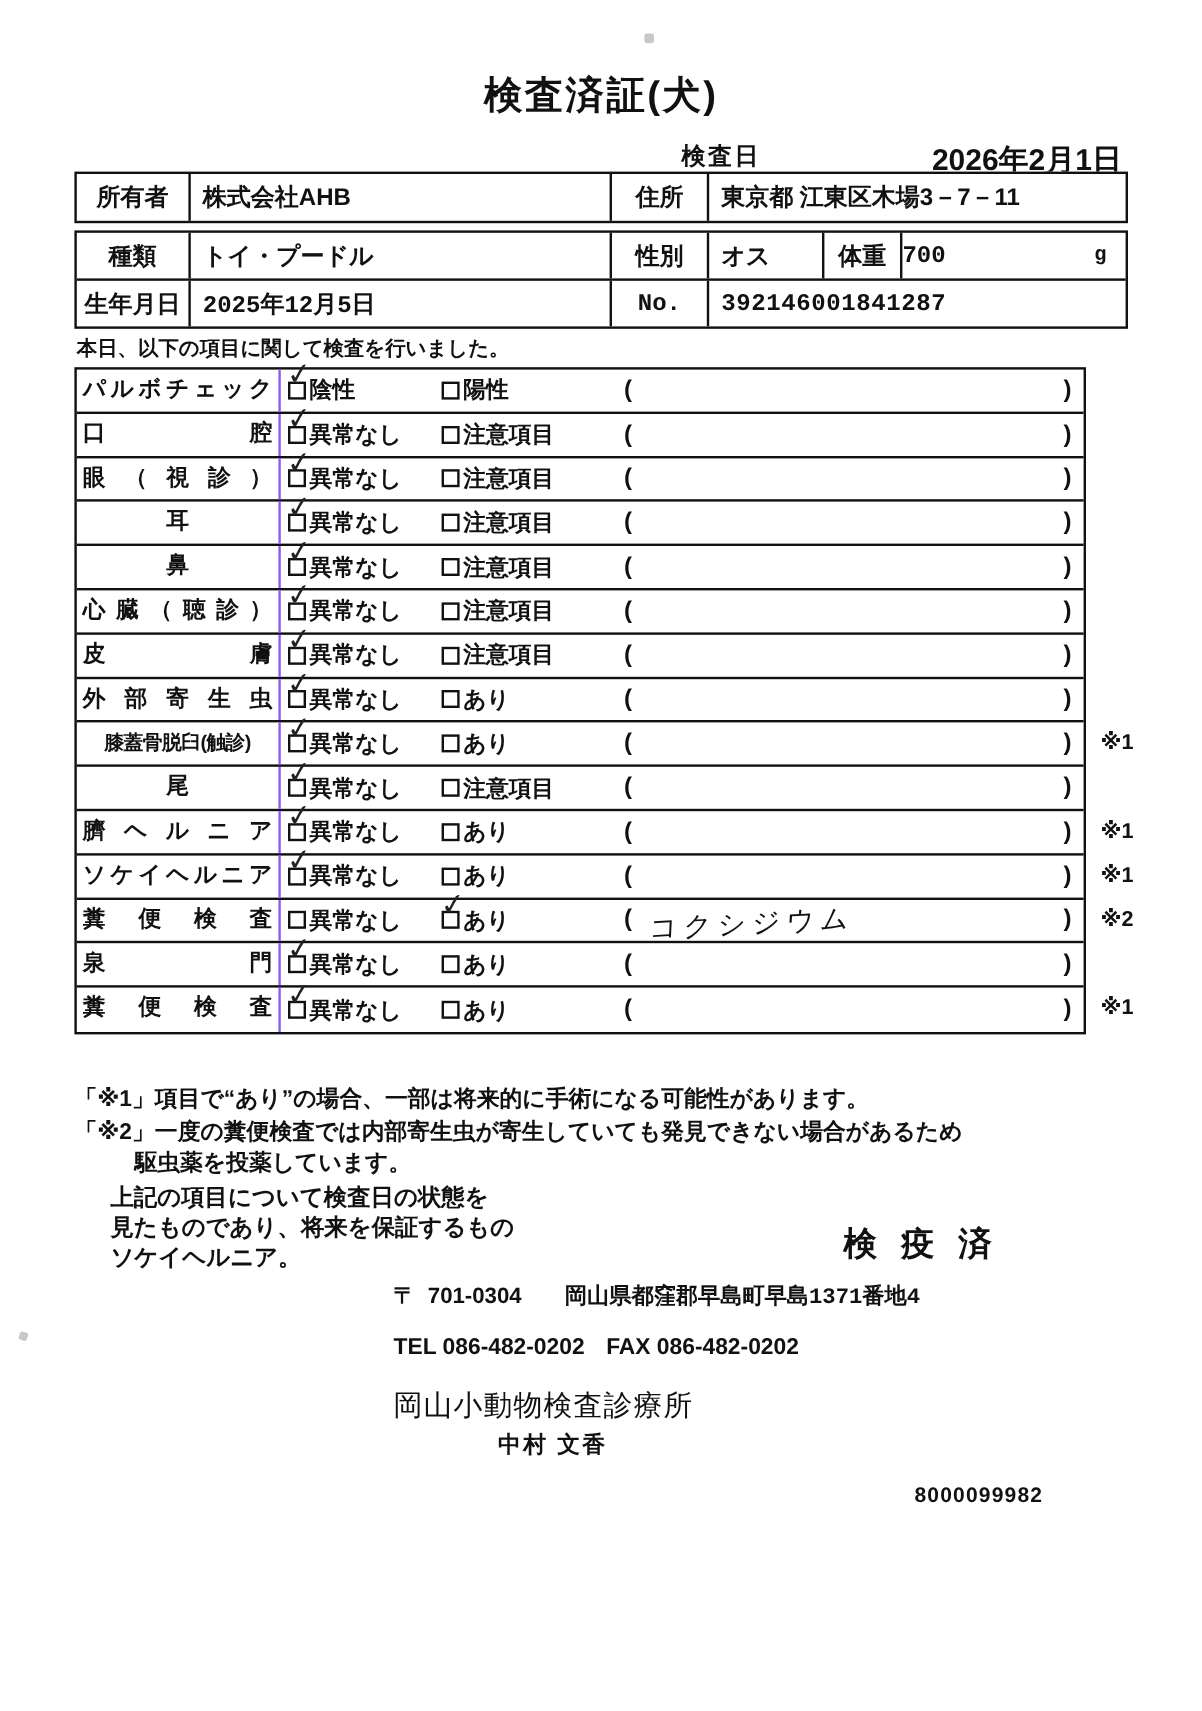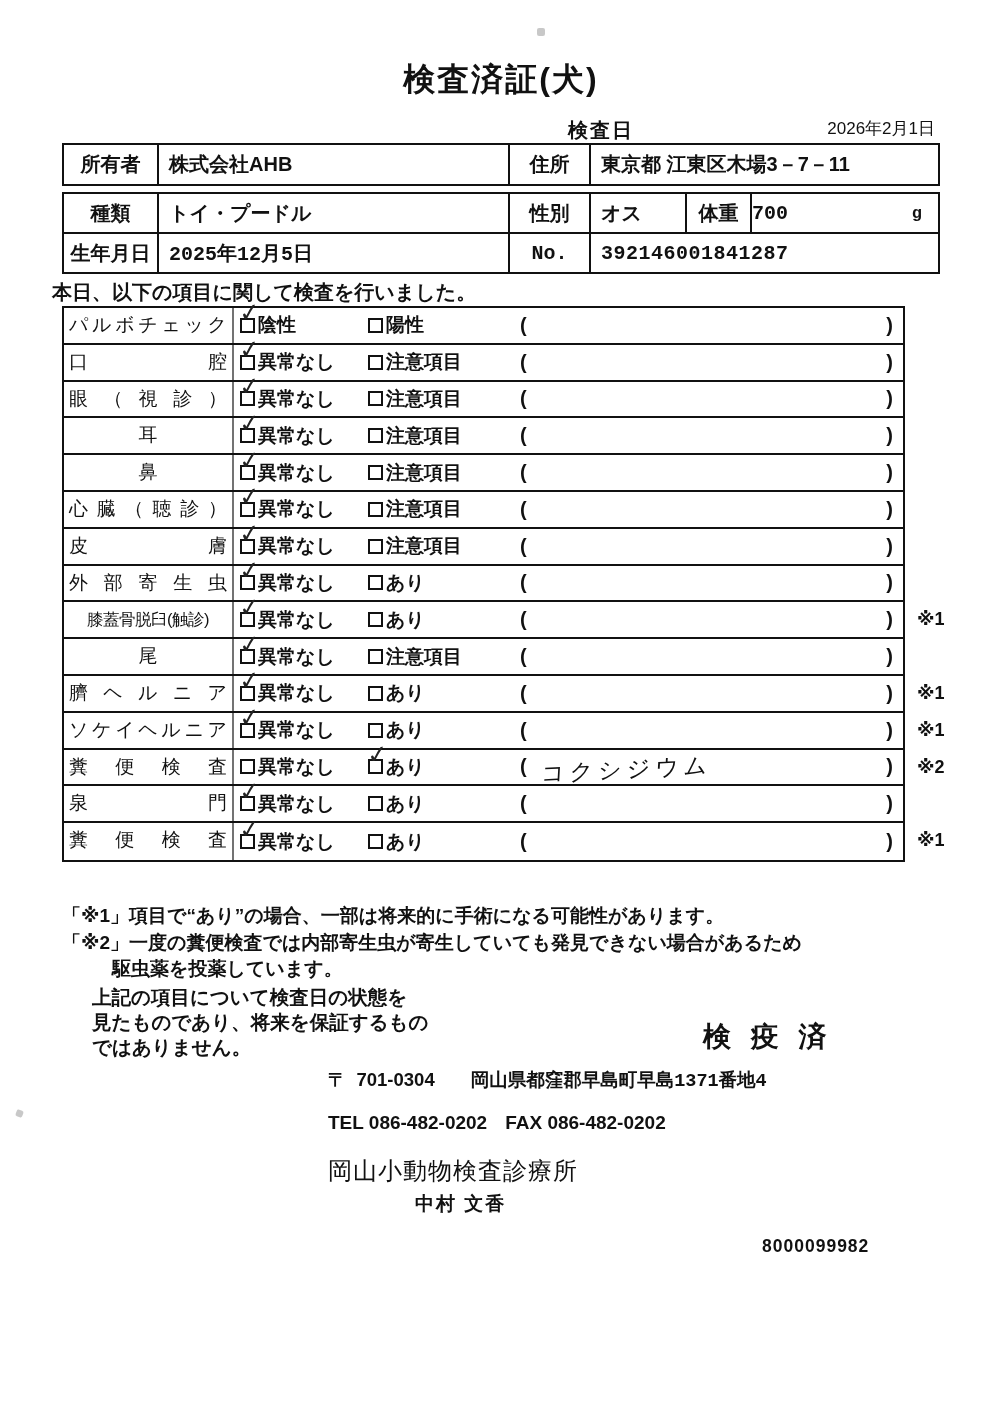--- a/index.html
+++ b/index.html
@@ -3,44 +3,44 @@
 <meta charset="utf-8">
 <style>
   * { margin:0; padding:0; box-sizing:border-box; }
   body { background:#ffffff; font-family:"Liberation Sans","DejaVu Sans",sans-serif; color:#111; }
   .page { position:relative; width:1002px; height:1334px; background:#fff; overflow:hidden; }
   .abs { position:absolute; }
 
   
   .title { left:0; right:0; top:58px; text-align:center; font-size:32px; font-weight:700; letter-spacing:2px; }
   .exam-date-label { left:568px; top:117px; font-size:20px; font-weight:600; letter-spacing:2px; }
-  .exam-date-value { top:117px; right:67px; font-size:17px; font-weight:400;text-align:right; }
+  .exam-date-value { top:117px; right:67px; font-size:25px; font-weight:700;text-align:right; }
 
   
   .itable { border:2.5px solid #111; background:#fff; }
   .t1 { left:62px; top:143px; width:878px; height:43px; display:grid; grid-template-columns:95px 351px 81px 1fr; }
   .t2 { left:62px; top:192px; width:878px; height:82px; display:flex; flex-direction:column; }
   .t2r { flex:1; display:grid;font-family:Liberation Mono, monospace; }
   .t2r1 { grid-template-columns:95px 351px 81px 96px 65px 1fr; border-bottom:2.5px solid #111; }
   .t2r2 { grid-template-columns:95px 351px 81px 1fr; }
   .cell { display:flex; align-items:center; font-size:20px; font-weight:600; overflow:hidden; }
   .cell.rb { border-right:2.5px solid #111; }
   .lab { justify-content:center; }
   .val { padding-left:10px; }
   .wt-val { justify-content:space-between; padding-right:16px; }
   .wt-unit { font-size:17px; margin-left:16px; }
   .num { letter-spacing:0.5px; }
 
-  .intro { left:52px; top:279px; font-size:20px; font-weight:600; }
+  .intro { left:64px; top:279px; font-size:17px; font-weight:600; }
 
   
   .check-table { left:62px; top:306px; width:843px; border:2.5px solid #111; }
   .crow { position:relative; display:flex; height:36.8px; border-bottom:2.5px solid #111; }
   .crow:last-child { border-bottom:none; }
-  .clabel { width:170px; border-right:2px solid #737373; padding:0 5px; font-size:19px; font-weight:400;
+  .clabel { width:170px; border-right:2px solid #8b5cf6; padding:0 5px; font-size:19px; font-weight:700;
             line-height:34px; text-align:justify; text-align-last:justify; white-space:nowrap; overflow:hidden; }
   .clabel[data-align="center"] { text-align:center; text-align-last:center; }
   .clabel[data-align="tight"] { text-align:center; text-align-last:center; font-size:16.5px; letter-spacing:-0.5px; padding:0 2px; }
   .copts { flex:1; display:flex; align-items:center; padding-left:6px; }
   .opt { position:relative; display:flex; align-items:center; }
   .opt1 { width:128px; }
   .opt2 { width:152px; }
   .cbox { width:15px; height:15px; border:2px solid #111; display:inline-block; margin-right:3px; flex:none; background:#fff; }
   .tick { display:none; position:absolute; left:-1px; top:-12px; font-size:25px; line-height:1; color:#222;
           transform:rotate(-6deg); pointer-events:none; }
@@ -437,21 +437,21 @@
 
 
   </div>
 
   <div class="abs fnote n1">「※1」項目で“あり”の場合、一部は将来的に手術になる可能性があります。</div>
   <div class="abs fnote n2a">「※2」一度の糞便検査では内部寄生虫が寄生していても発見できない場合があるため</div>
   <div class="abs fnote n2b">駆虫薬を投薬しています。</div>
 
   <div class="abs disc d1">上記の項目について検査日の状態を</div>
   <div class="abs disc d2">見たものであり、将来を保証するもの</div>
-  <div class="abs disc d3">ではありません。</div>
+  <div class="abs disc d3">ソケイヘルニア。</div>
 
   <div class="abs stamp">検 疫 済</div>
 
   <div class="abs postal">
     <span>〒</span><span class="code">701-0304</span><span class="addr">岡山県都窪郡早島町早島1371番地4</span>
   </div>
   <div class="abs tel">
     <span>TEL 086-482-0202</span><span class="fax">FAX 086-482-0202</span>
   </div>
   <div class="abs clinic">岡山小動物検査診療所</div>

